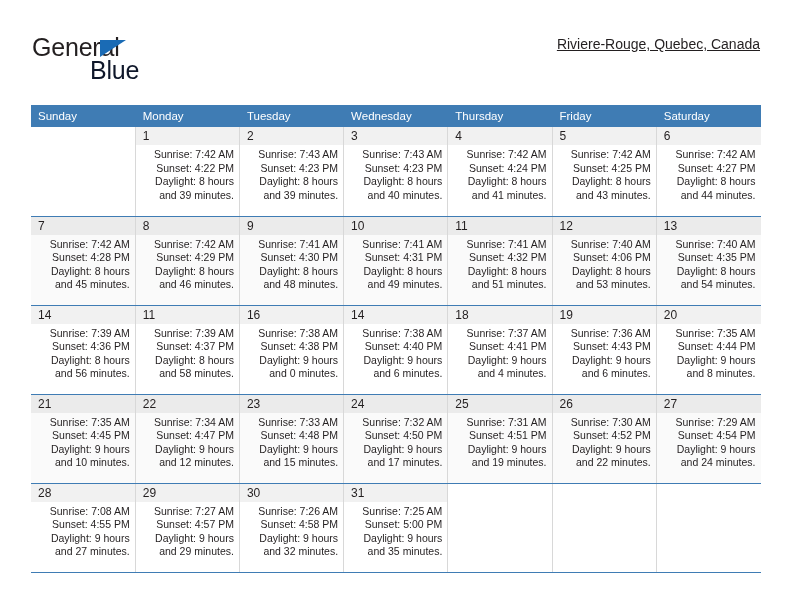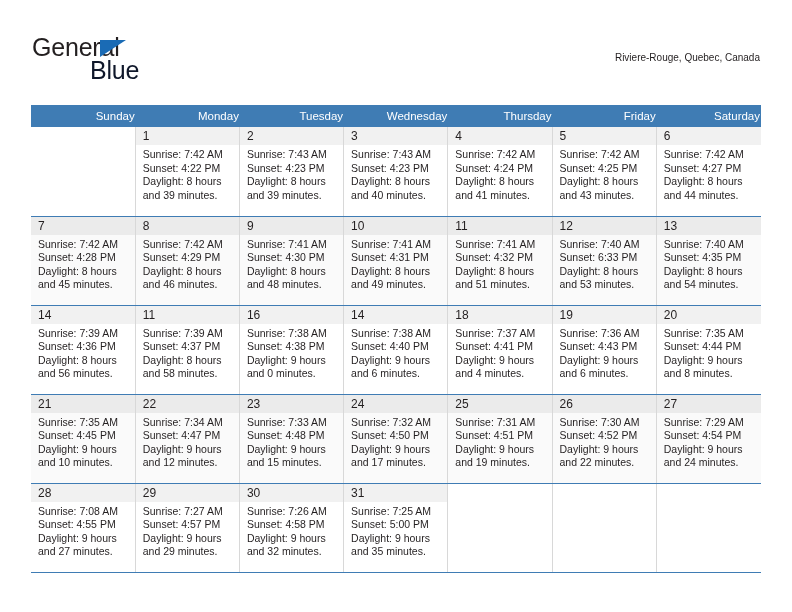--- a/index.html
+++ b/index.html
@@ -72,43 +72,44 @@
     top: 28px;
     text-align: right;
   }
   .cal-title {
     font-size: 27px;
     color: #231f20;
     line-height: 34px;
     white-space: nowrap;
   }
   .cal-subtitle {
-    font-size: 10px;
+    font-size: 14px;
     color: #231f20;
     line-height: 20px;
-    margin-top: 20px;
+    margin-top: 6px;
     white-space: nowrap;
+    text-decoration: underline;
   }
 
   
   .calendar {
     position: absolute;
     left: 31px;
     top: 105px;
     width: 730px;
     border-collapse: collapse;
     table-layout: fixed;
   }
 
   .calendar th {
     background: #3f7cb4;
     color: #ffffff;
     font-size: 11.5px;
     font-weight: normal;
-    text-align: right;
+    text-align: left;
     padding: 5px 0 5px 7px;
     height: 20px;
     box-sizing: border-box;
     border-right: 1px solid #3f7cb4;
   }
 
   .calendar td {
     vertical-align: top;
     padding: 0;
     width: 104.28px;
@@ -140,20 +141,21 @@
   }
   tr.week-alt .daynum {
     background: #ebebeb;
   }
   td.empty-cell .daynum {
     background: transparent;
   }
 
   .cell-body {
     padding: 3px 5px 0 7px;
+    text-align: right;
   }
   .cell-line {
     font-size: 10.5px;
     line-height: 13.6px;
     color: #231f20;
     white-space: nowrap;
   }
 </style>
 </head>
 <body>
@@ -290,21 +292,21 @@
               <div class="cell-line">Sunrise: 7:41 AM</div>
               <div class="cell-line">Sunset: 4:32 PM</div>
               <div class="cell-line">Daylight: 8 hours</div>
               <div class="cell-line">and 51 minutes.</div>
             </div>
           </td>
           <td>
             <span class="daynum">12</span>
             <div class="cell-body">
               <div class="cell-line">Sunrise: 7:40 AM</div>
-              <div class="cell-line">Sunset: 6:33 PM</div>
+              <div class="cell-line">Sunset: 4:06 PM</div>
               <div class="cell-line">Daylight: 8 hours</div>
               <div class="cell-line">and 53 minutes.</div>
             </div>
           </td>
           <td>
             <span class="daynum">13</span>
             <div class="cell-body">
               <div class="cell-line">Sunrise: 7:40 AM</div>
               <div class="cell-line">Sunset: 4:35 PM</div>
               <div class="cell-line">Daylight: 8 hours</div>

